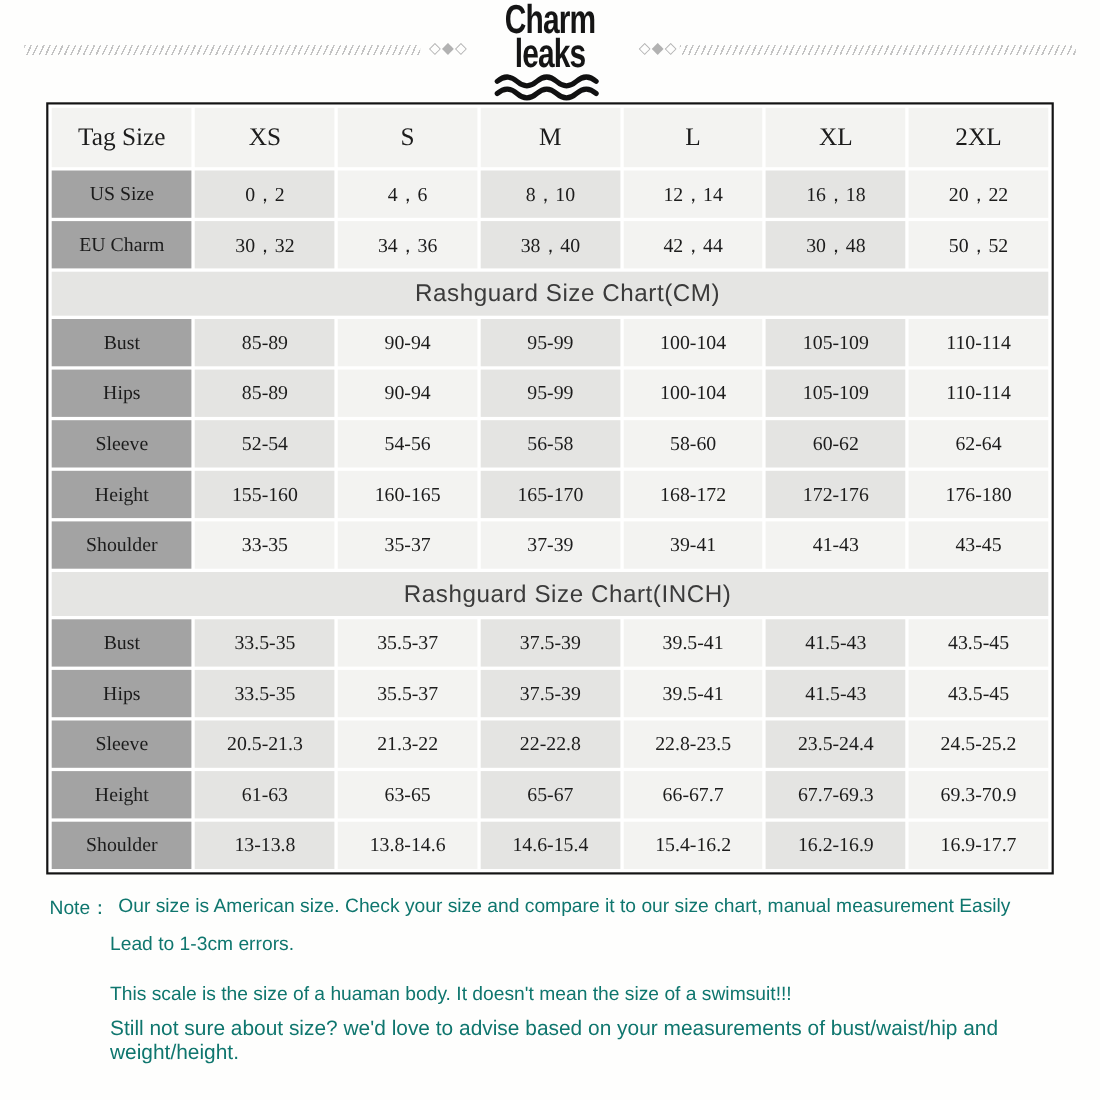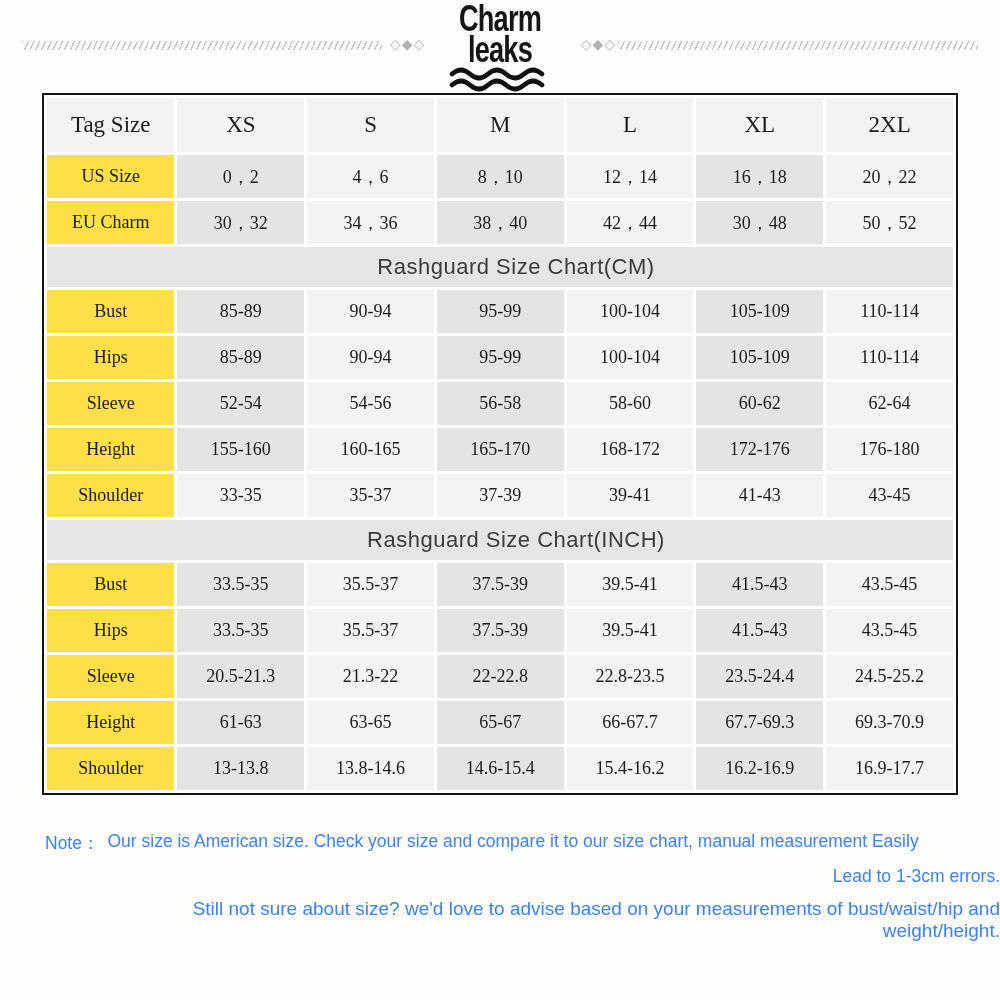--- a/index.html
+++ b/index.html
@@ -51,39 +51,38 @@
   }
   .size-table th, .size-table td {
     text-align: center; vertical-align: middle;
     color: #1c1c1c; padding: 0;
   }
   .size-table th {
     height: 54px; font-size: 23px; font-weight: normal;
     background: #f3f3f1;
   }
   .size-table td.lbl {
-    font-size: 18px; background: #fde047; width: 14.35%;
+    font-size: 18px; background: #a3a3a3; width: 14.35%;
   }
   .size-table td.val {
     font-size: 18px; height: 43px; background: #f3f3f1; width: 14.27%;
   }
   .size-table td.sh { background: #e4e4e2; }
   .size-table td.sect {
     height: 40px; background: #e5e5e3;
     font-family: "Liberation Sans", sans-serif;
     font-size: 22px; color: #3b3b3b; letter-spacing: 0.5px; padding-left: 32px;
   }
 
   
   .note {
-    margin: 36px 0 0 45px;
+    margin: 18px 0 0 45px;
     font-family: "Liberation Sans", sans-serif;
-    color: #3b82f6;
+    color: #0f766e;
     font-size: 17.5px;
-    text-align: right;
   }
   .note p { margin: 0 0 11px 0; }
   .note .l1 { display: flex; }
   .note .nlabel { margin-right: 8px; white-space: nowrap; }
   .note .l2 { margin-left: 55px; }
   .note .l3 { margin-left: 55px; margin-top: 24px; }
   .note .l4 { margin-left: 55px; font-size: 19px; }
 </style>
 </head>
 <body>
@@ -239,16 +238,17 @@
     </tbody>
       </table>
   </div>
 
   <div class="note">
     <p class="l1">
       <span class="nlabel">Note：</span>
       <span>Our size is American size. Check your size and compare it to our size chart, manual measurement Easily</span>
     </p>
     <p class="l2">Lead to 1-3cm errors.</p>
+    <p class="l3">This scale is the size of a huaman body. It doesn't mean the size of a swimsuit!!!</p>
     <p class="l4">Still not sure about size? we'd love to advise based on your measurements of bust/waist/hip and weight/height.</p>
   </div>
 
 </div>
 
 </body></html>

